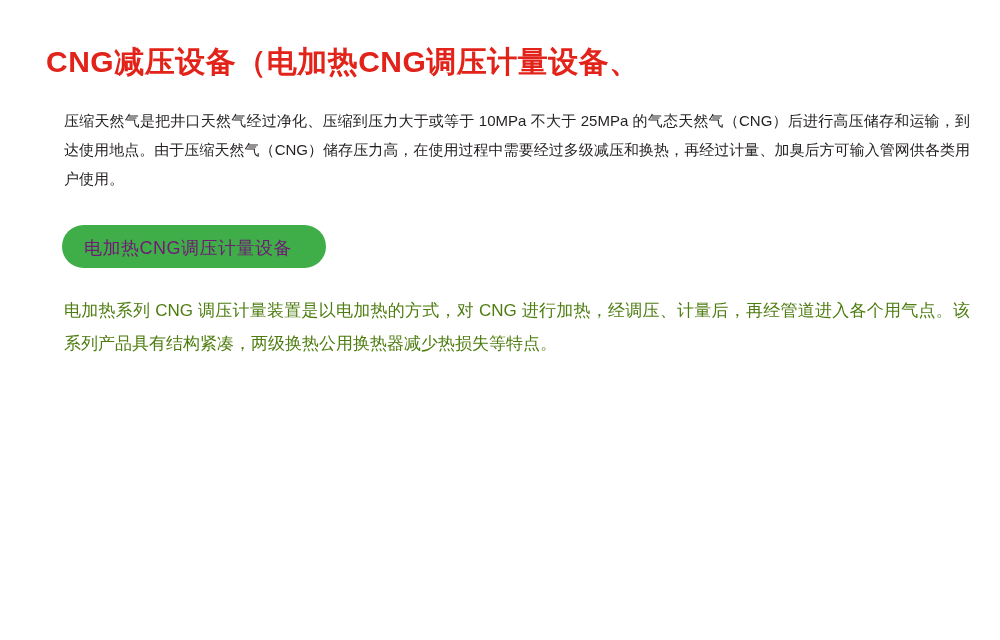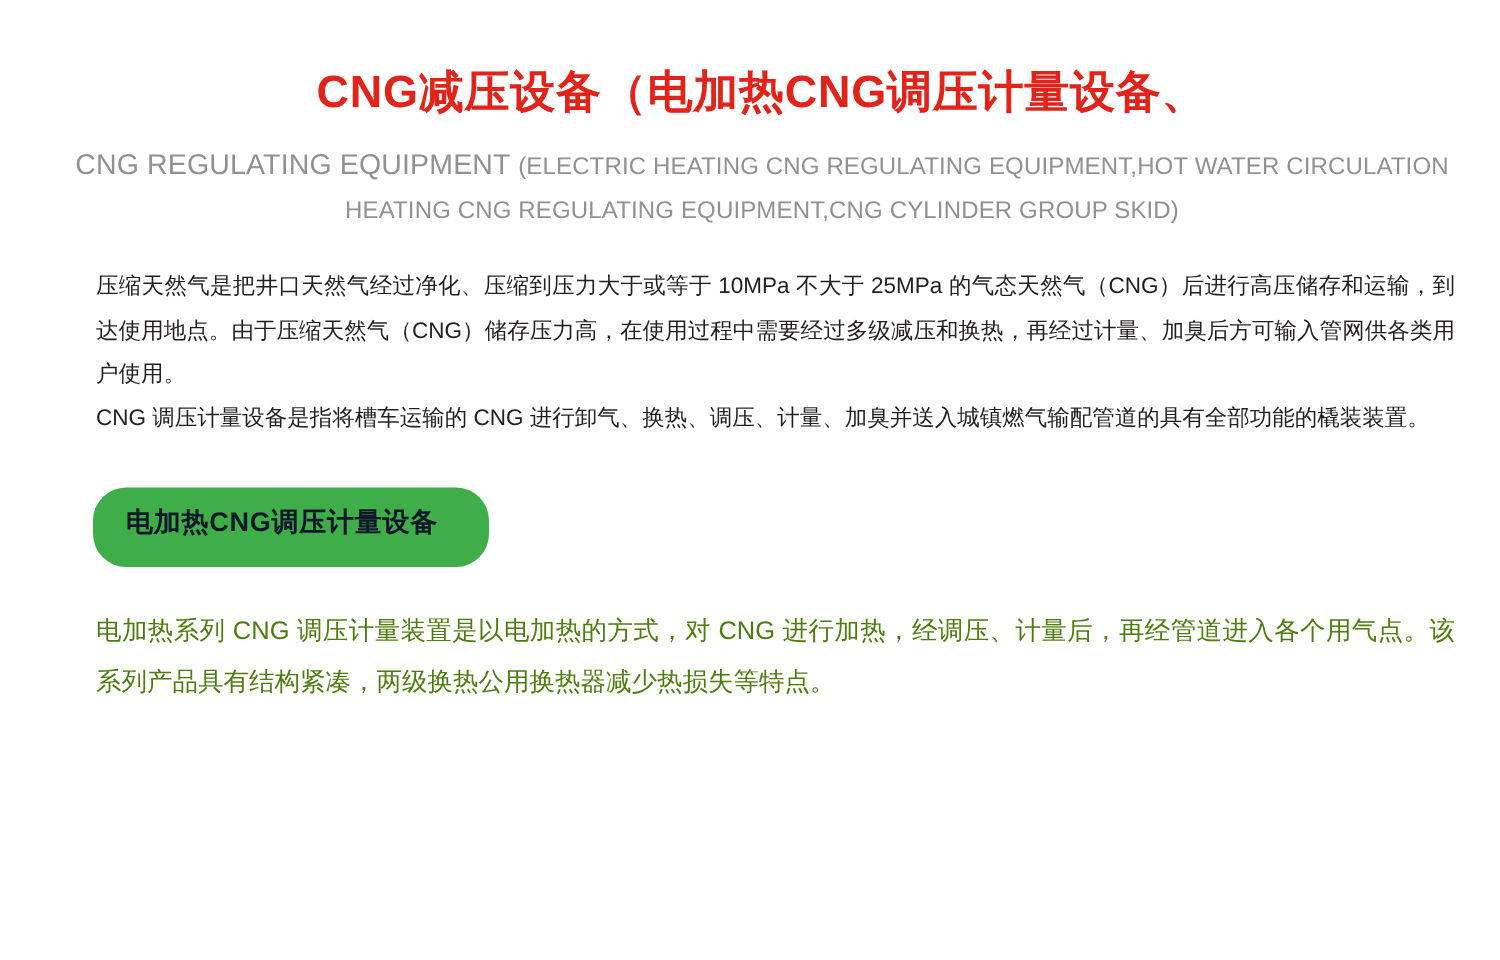--- a/index.html
+++ b/index.html
@@ -18,21 +18,20 @@
     position: relative;
     width: 1000px;
     height: 640px;
     box-sizing: border-box;
     padding: 40px 30px 0 30px;
   }
 
   
   .title-block {
     margin-left: 16px;
-    text-align: center;
   }
   .main-title {
     color: #e2231a;
     font-size: 30px;
     font-weight: bold;
     line-height: 1.45;
     letter-spacing: 0.5px;
     white-space: nowrap;
   }
   .main-title .line2 {
@@ -75,24 +74,24 @@
   }
 
   
   .pill-wrap {
     margin-top: 32px;
     padding-left: 32px;
   }
   .pill {
     display: inline-block;
     background: #3fae49;
-    color: #0f172a;
+    color: #701a75;
     font-size: 18px;
-    font-weight: bold;
-    padding: 11px 34px 18px 22px;
+    font-weight: normal;
+    padding: 11px 34px 8px 22px;
     border-radius: 22px;
     letter-spacing: 0.5px;
   }
 
   .section-copy {
     margin-top: 26px;
     font-size: 17px;
     line-height: 1.95;
     color: #4d7c0f;
     text-align: justify;
@@ -105,28 +104,24 @@
 </head>
 <body>
 
 <div class="page">
 
   <div class="title-block">
     <div class="main-title">
       <span>CNG减压设备（电加热CNG调压计量设备、</span>
     </div>
 
-    <div class="sub-title">
-      <span>CNG REGULATING EQUIPMENT </span><span class="small">(ELECTRIC HEATING CNG REGULATING EQUIPMENT,HOT  WATER CIRCULATION HEATING CNG REGULATING EQUIPMENT,CNG CYLINDER GROUP SKID)</span>
-    </div>
   </div>
 
   <div class="body-copy">
     <p class="indent">压缩天然气是把井口天然气经过净化、压缩到压力大于或等于 10MPa 不大于 25MPa 的气态天然气（CNG）后进行高压储存和运输，到达使用地点。由于压缩天然气（CNG）储存压力高，在使用过程中需要经过多级减压和换热，再经过计量、加臭后方可输入管网供各类用户使用。</p>
-    <p class="indent">CNG 调压计量设备是指将槽车运输的 CNG 进行卸气、换热、调压、计量、加臭并送入城镇燃气输配管道的具有全部功能的橇装装置。</p>
   </div>
 
   <div class="pill-wrap">
     <span class="pill">电加热CNG调压计量设备</span>
   </div>
 
   <div class="section-copy">
     <p class="indent">电加热系列 CNG 调压计量装置是以电加热的方式，对 CNG 进行加热，经调压、计量后，再经管道进入各个用气点。该系列产品具有结构紧凑，两级换热公用换热器减少热损失等特点。</p>
   </div>
 

